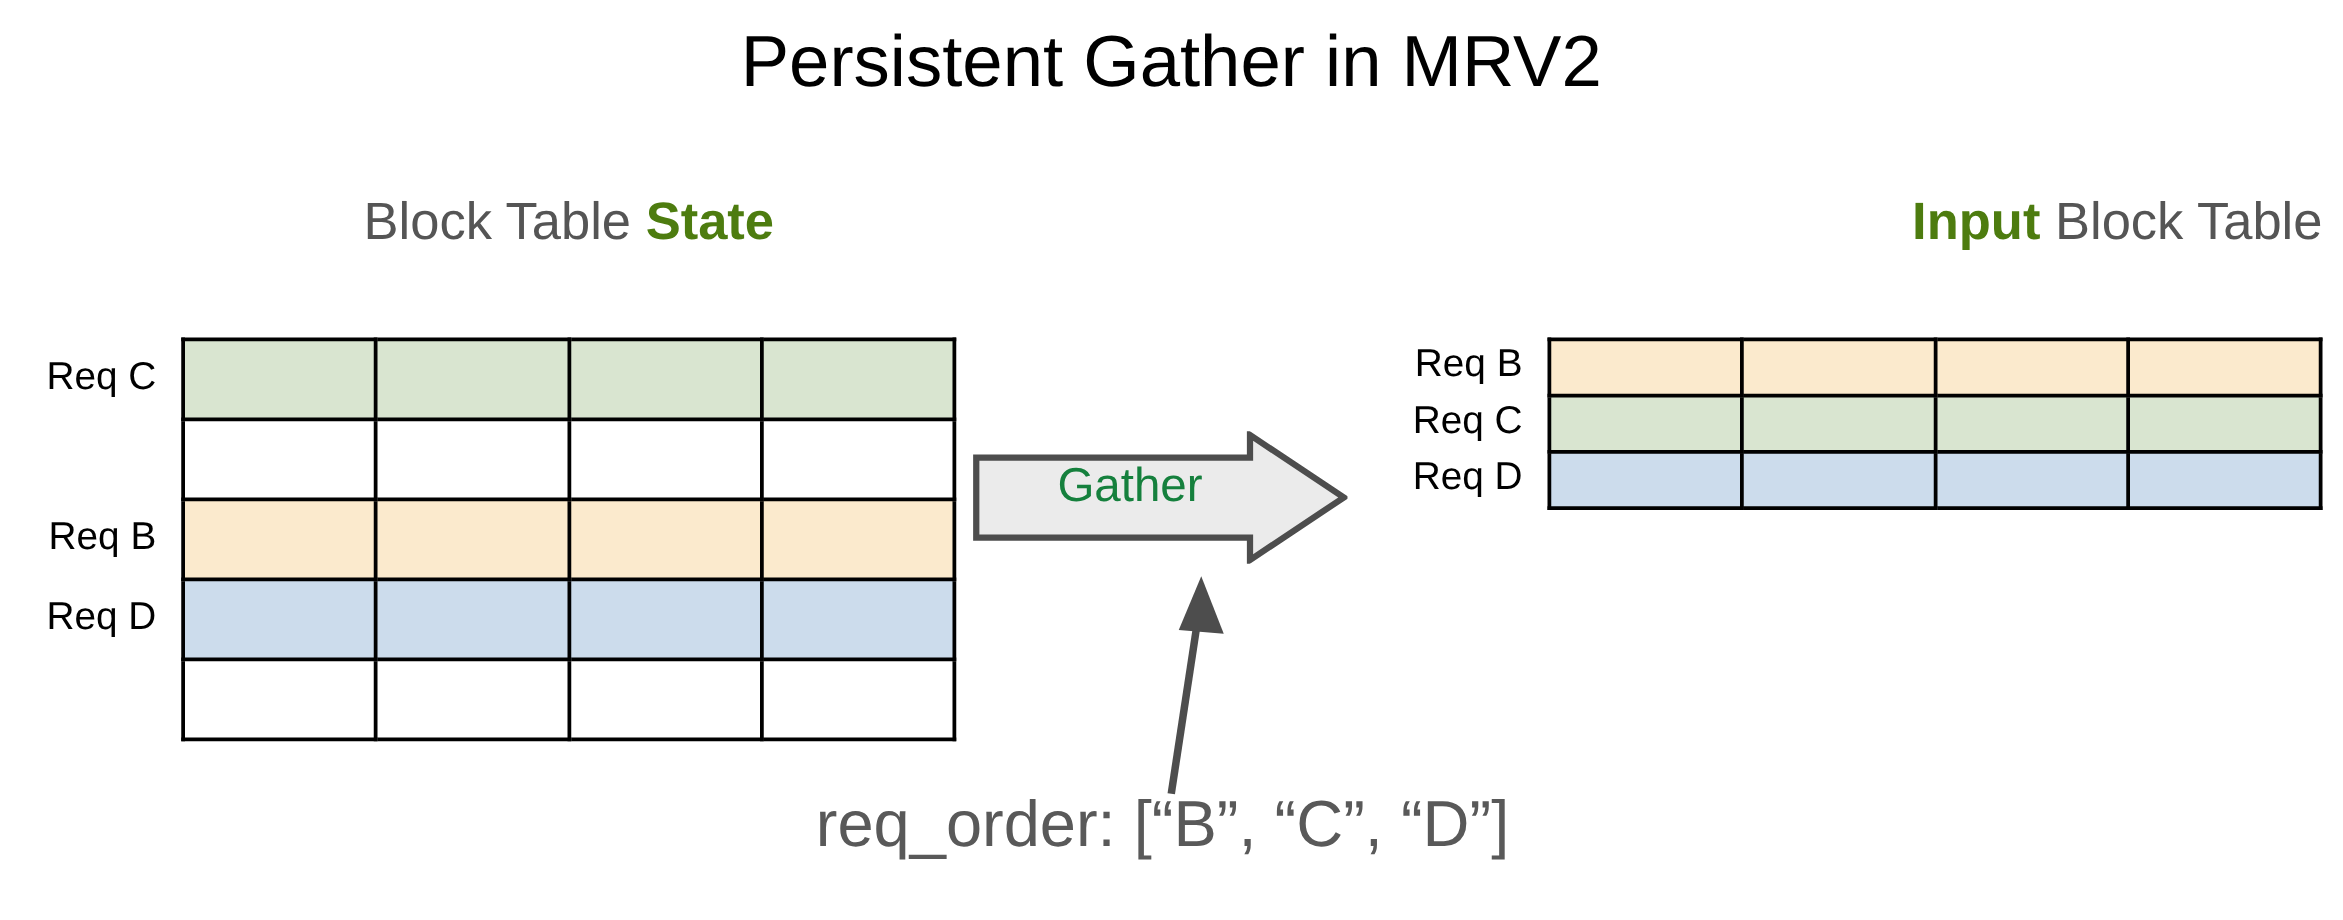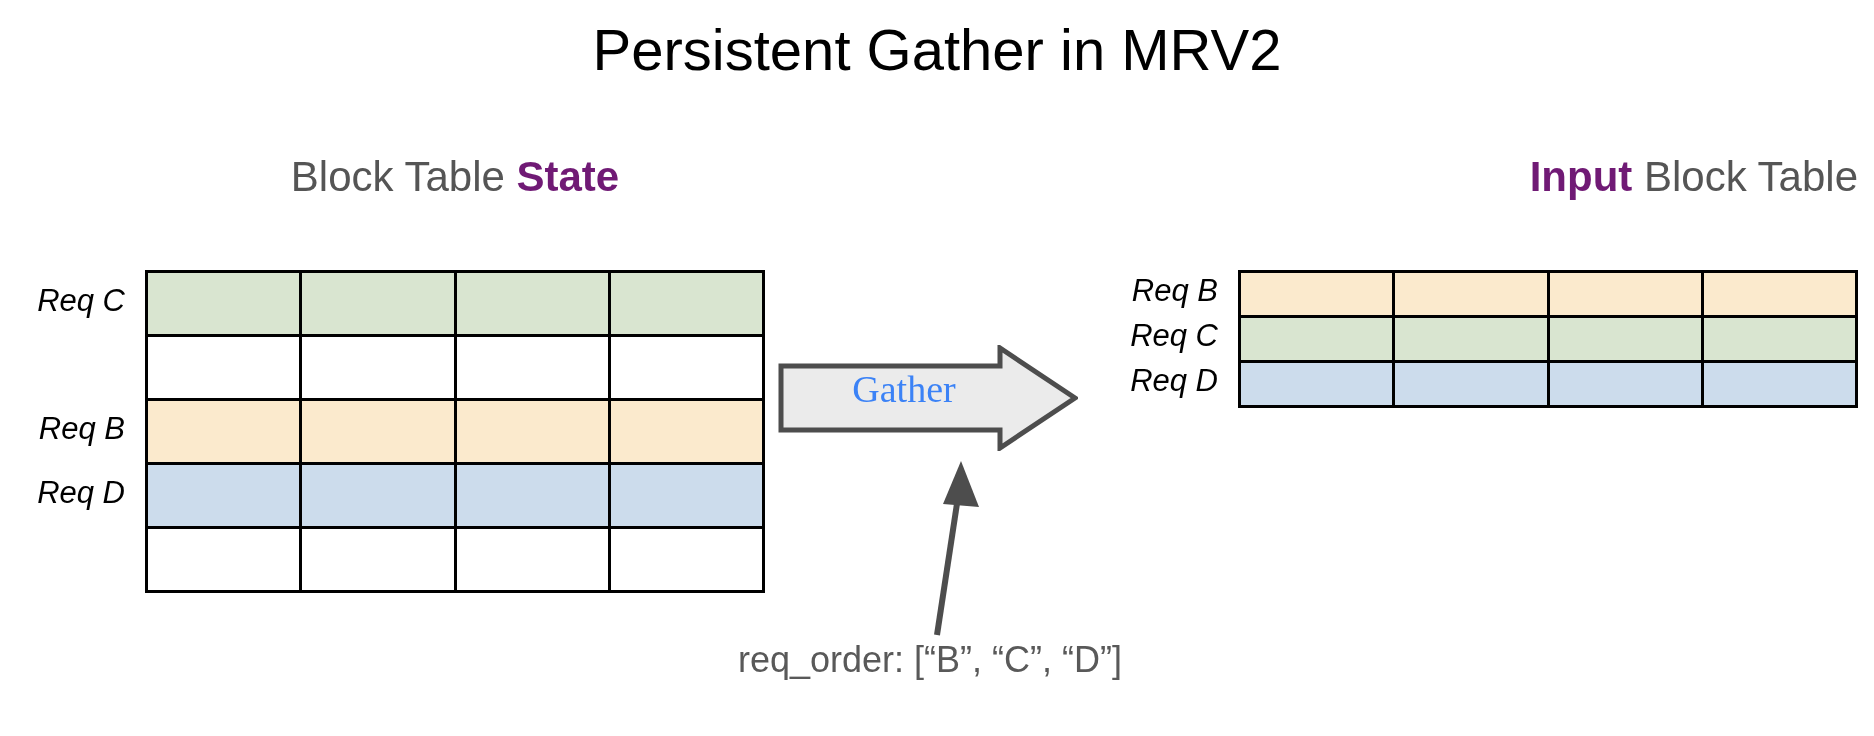--- a/index.html
+++ b/index.html
@@ -33,21 +33,21 @@
   
   .section-heading {
     position: absolute;
     font-size: 42px;
     line-height: 50px;
     font-weight: 400;
     color: #555555;
     white-space: nowrap;
   }
   .section-heading .accent {
-    color: #701a75;
+    color: #4d7c0f;
     font-weight: 700;
   }
   #left-heading {
     left: 145px;
     top: 152px;
     width: 620px;
     text-align: center;
   }
   #right-heading {
     left: 1238px;
@@ -82,21 +82,20 @@
   #input-table td { height: 42px; }
 
   
   .row-label {
     position: absolute;
     font-size: 31px;
     line-height: 36px;
     color: #000000;
     white-space: nowrap;
     text-align: right;
-    font-style: italic;
   }
   .left-label  { left: 0px;    width: 125px; }
   .right-label { left: 1060px; width: 158px; }
 
   
   #gather-arrow {
     position: absolute;
     left: 778px;
     top: 345px;
     width: 300px;
@@ -104,43 +103,42 @@
   }
   #gather-arrow svg { display: block; }
   #gather-label {
     position: absolute;
     left: 778px;
     top: 366px;
     width: 252px;
     text-align: center;
     font-size: 38px;
     line-height: 46px;
-    color: #3b82f6;
-    white-space: nowrap;
-    font-family: Liberation Serif, serif;
+    color: #15803d;
+    white-space: nowrap;
   }
 
   
   #pointer-arrow {
     position: absolute;
     left: 905px;
     top: 455px;
     width: 90px;
     height: 185px;
   }
   #pointer-arrow svg { display: block; }
 
   
   #req-order-caption {
     position: absolute;
     left: 430px;
     top: 635px;
     width: 1000px;
     text-align: center;
-    font-size: 36px;
+    font-size: 52px;
     line-height: 50px;
     color: #595959;
     white-space: nowrap;
   }
 </style>
 </head>
 <body>
 
 <div id="slide-title">Persistent Gather in MRV2</div>
 

